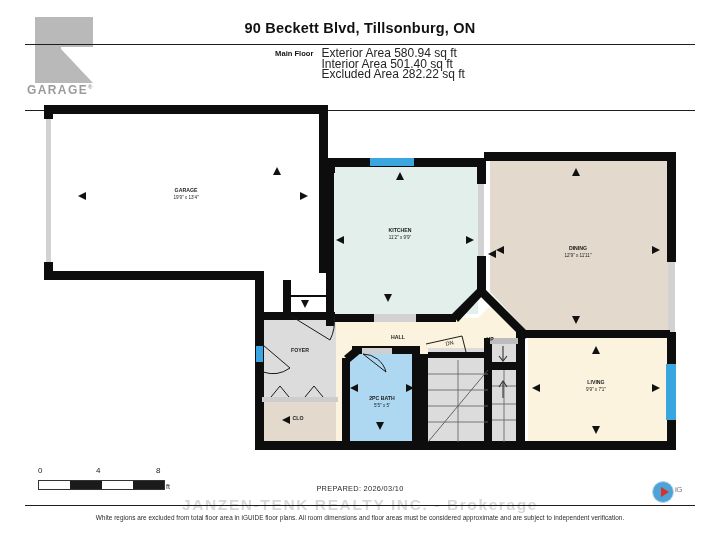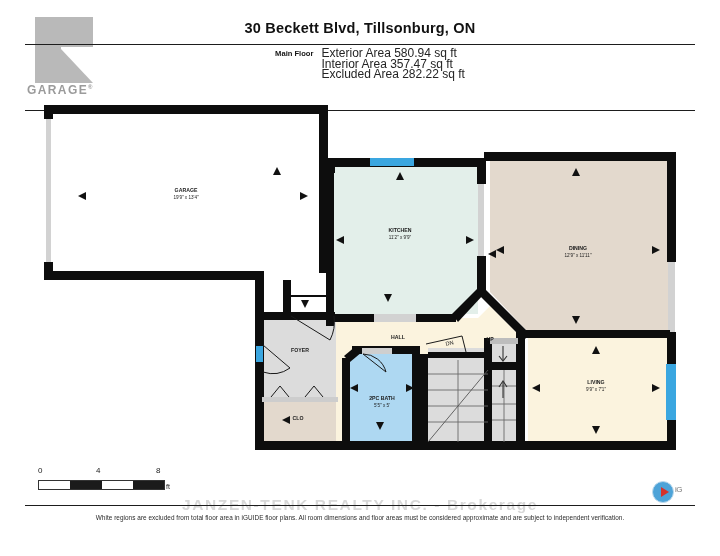--- a/index.html
+++ b/index.html
@@ -96,29 +96,29 @@
   <div class="realtor">
     <svg class="realtor-r" viewBox="0 0 62 66">
       <rect x="0" y="0" width="26" height="66" fill="#b9b9b9"></rect>
       <path d="M26 0 L58 0 L58 30 L26 30 Z" fill="#b9b9b9"></path>
       <path d="M26 32 L58 66 L26 66 Z" fill="#b9b9b9"></path>
       <rect x="26" y="30" width="32" height="2" fill="#ffffff"></rect>
     </svg>
     <div class="realtor-word"><span>GARAGE</span><sup>®</sup></div>
   </div>
 
-  <div class="hdr-title">30 Beckett Blvd, Tillsonburg, ON</div>
+  <div class="hdr-title">90 Beckett Blvd, Tillsonburg, ON</div>
   <div class="hdr-rule"></div>
 
   <div class="areas">
     <div class="areas-inner">
       <div class="areas-label">Main Floor</div>
       <div class="areas-lines">
         <div>Exterior Area 580.94 sq ft</div>
-        <div>Interior Area 357.47 sq ft</div>
+        <div>Interior Area 501.40 sq ft</div>
         <div>Excluded Area 282.22 sq ft</div>
       </div>
     </div>
   </div>
   <div class="hdr-rule2"></div>
 
   <svg class="fp" viewBox="0 0 720 556">
 
     <rect x="52" y="113" width="268" height="158" fill="#ffffff"></rect>
 
@@ -311,20 +311,21 @@
     <span style="left:126px;top:0;">8</span>
   </div>
   <div class="scalebar">
     <i></i>
     <i class="on"></i>
     <i></i>
     <i class="on"></i>
   </div>
   <div class="scale-unit">ft</div>
 
+  <div class="prepared">PREPARED: 2026/03/10</div>
   <div class="watermark">JANZEN-TENK REALTY INC. - Brokerage</div>
   <div class="wm-rule"></div>
   <div class="disclaimer">White regions are excluded from total floor area in iGUIDE floor plans. All room dimensions and floor areas must be considered approximate and are subject to independent verification.</div>
 
   <div class="iguide">
     <div class="ig-circle">
       <div class="ig-arrow"></div>
     </div>
     <div class="ig-txt">iG</div>
   </div>

